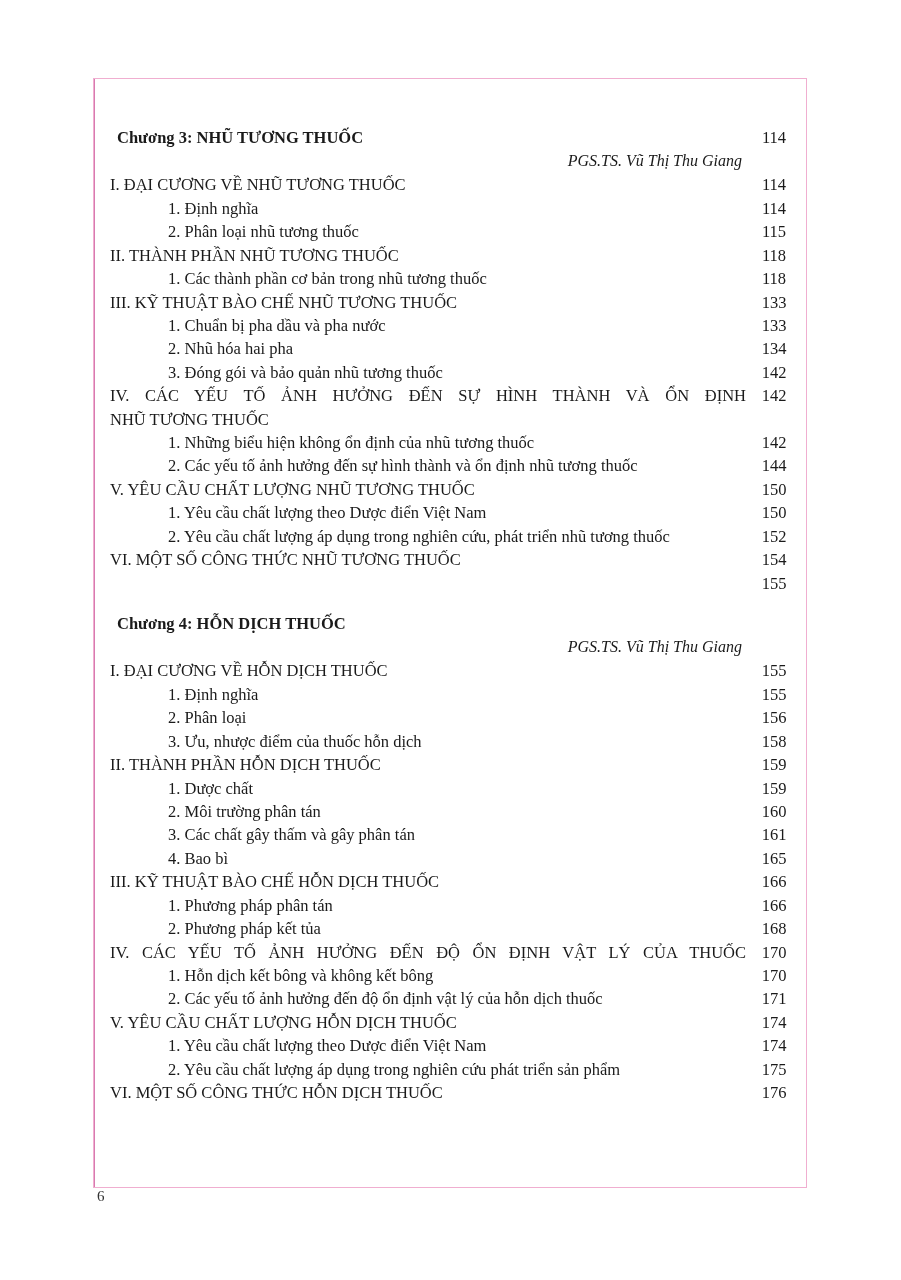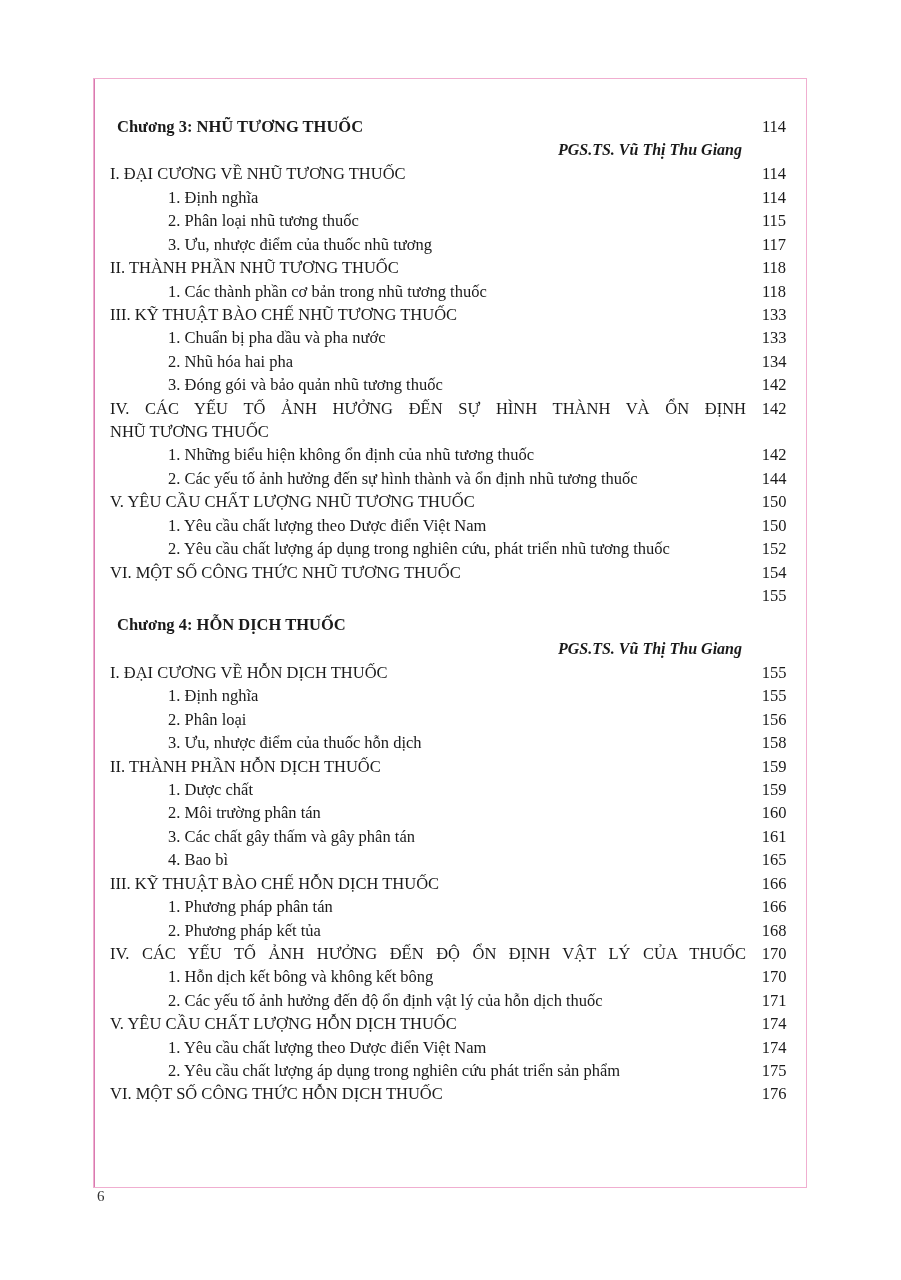--- a/index.html
+++ b/index.html
@@ -53,29 +53,28 @@
     text-align: center;
     font-size: 16.5px;
     padding-left: 6px;
   }
   .chapter .txt {
     font-weight: bold;
     font-size: 16.5px;
     padding-left: 11px;
   }
   .chapter {
-    margin-top: 2px;
+    margin-top: 13px;
   }
   .author {
     text-align: right;
     font-style: italic;
     font-size: 16px;
     padding-right: 54px;
     line-height: 1.5;
-    font-weight: bold;
   }
   .lvl1 .txt {
     padding-left: 4px;
   }
   .lvl2 .txt {
     padding-left: 62px;
   }
   .justified .txt {
     text-align: justify;
     text-align-last: justify;
@@ -121,24 +120,20 @@
         <span class="pg">114</span>
       </div>
       <div class="row lvl2">
         <span class="txt">1. Định nghĩa</span>
         <span class="pg">114</span>
       </div>
       <div class="row lvl2">
         <span class="txt">2. Phân loại nhũ tương thuốc</span>
         <span class="pg">115</span>
       </div>
-      <div class="row lvl2">
-        <span class="txt">3. Ưu, nhược điểm của thuốc nhũ tương</span>
-        <span class="pg">117</span>
-      </div>
 
       <div class="row lvl1">
         <span class="txt">II. THÀNH PHẦN NHŨ TƯƠNG THUỐC</span>
         <span class="pg">118</span>
       </div>
       <div class="row lvl2">
         <span class="txt">1. Các thành phần cơ bản trong nhũ tương thuốc</span>
         <span class="pg">118</span>
       </div>
 

